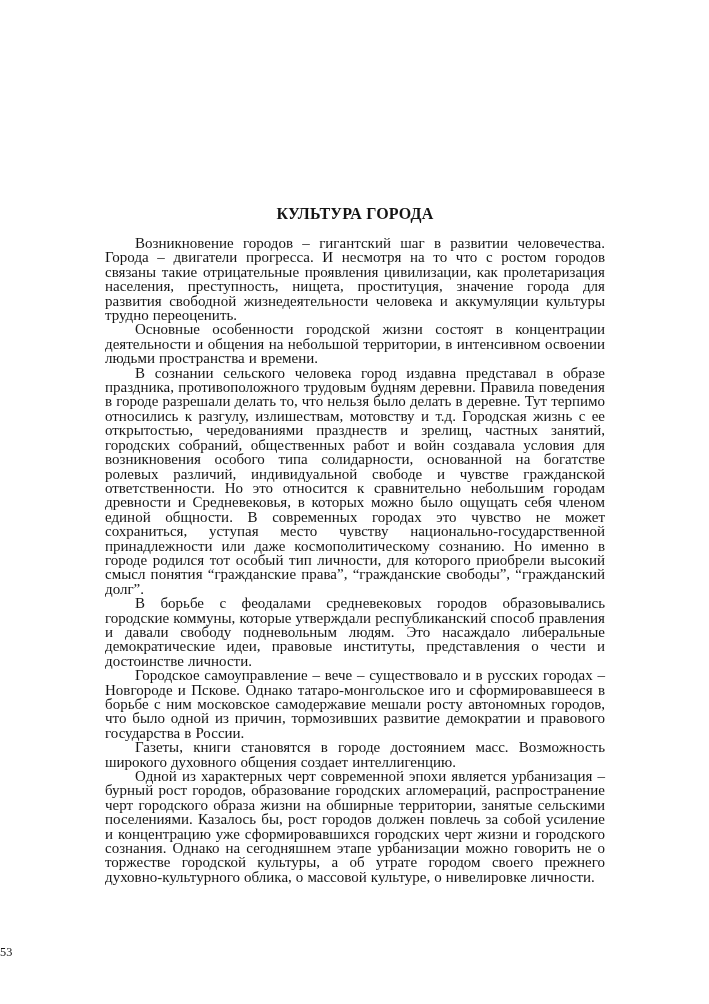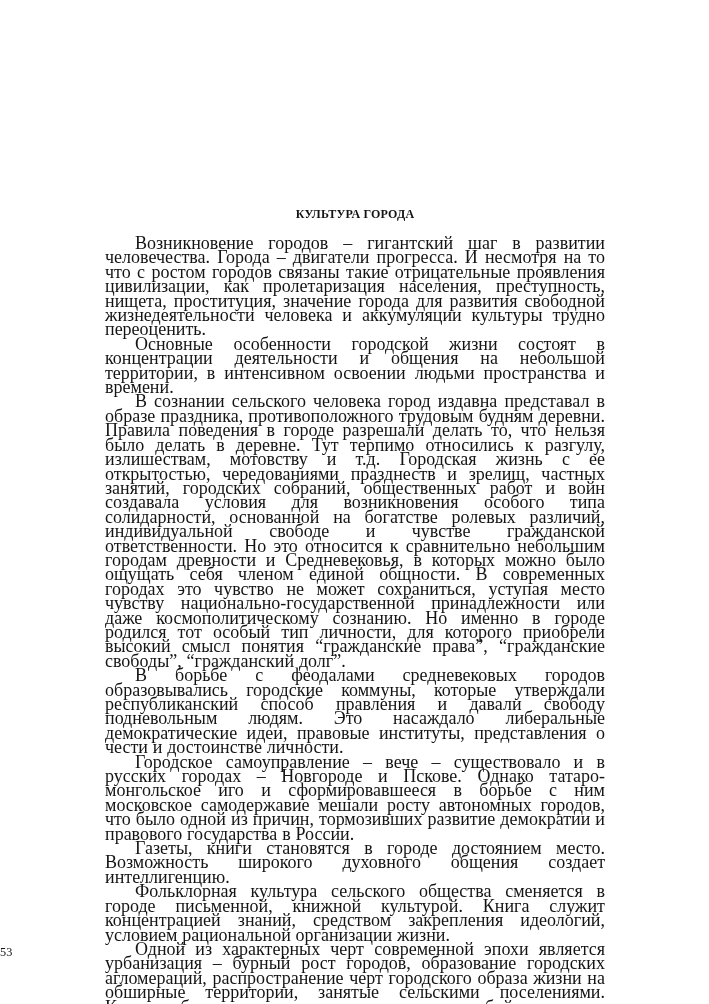--- a/index.html
+++ b/index.html
@@ -23,37 +23,37 @@
     height: 1004px;
     background: #ffffff;
   }
   .doc-title {
     position: absolute;
     top: 206px;
     left: 105px;
     width: 500px;
     text-align: center;
     font-weight: bold;
-    font-size: 12px;
+    font-size: 16px;
     line-height: 16px;
     letter-spacing: 0.2px;
     white-space: nowrap;
   }
   .doc-body {
     position: absolute;
     top: 236px;
     left: 105px;
     width: 500px;
   }
   .doc-body p {
     margin: 0;
     padding: 0;
     text-indent: 30px;
     text-align: justify;
-    font-size: 18px;
+    font-size: 15px;
     line-height: 14.4px;
     word-spacing: 0.3px;
   }
   .page-number {
     position: absolute;
     top: 945px;
     left: 0;
     width: 709px;
     font-size: 12.3px;
     line-height: 15px;
@@ -65,20 +65,19 @@
 <div class="doc-page">
 
   <div class="doc-title">КУЛЬТУРА ГОРОДА</div>
 
   <div class="doc-body">
     <p>Возникновение городов – гигантский шаг в развитии человечества. Города – двигатели прогресса. И несмотря на то что с ростом городов связаны такие отрицательные проявления цивилизации, как пролетаризация населения, преступность, нищета, проституция, значение города для развития свободной жизнедеятельности человека и аккумуляции культуры трудно переоценить.</p>
     <p>Основные особенности городской жизни состоят в концентрации деятельности и общения на небольшой территории, в интенсивном освоении людьми пространства и времени.</p>
     <p>В сознании сельского человека город издавна представал в образе праздника, противоположного трудовым будням деревни. Правила поведения в городе разрешали делать то, что нельзя было делать в деревне. Тут терпимо относились к разгулу, излишествам, мотовству и т.д. Городская жизнь с ее открытостью, чередованиями празднеств и зрелищ, частных занятий, городских собраний, общественных работ и войн создавала условия для возникновения особого типа солидарности, основанной на богатстве ролевых различий, индивидуальной свободе и чувстве гражданской ответственности. Но это относится к сравнительно небольшим городам древности и Средневековья, в которых можно было ощущать себя членом единой общности. В современных городах это чувство не может сохраниться, уступая место чувству национально-государственной принадлежности или даже космополитическому сознанию. Но именно в городе родился тот особый тип личности, для которого приобрели высокий смысл понятия “гражданские права”, “гражданские свободы”, “гражданский долг”.</p>
     <p>В борьбе с феодалами средневековых городов образовывались городские коммуны, которые утверждали республиканский способ правления и давали свободу подневольным людям. Это насаждало либеральные демократические идеи, правовые институты, представления о чести и достоинстве личности.</p>
     <p>Городское самоуправление – вече – существовало и в русских городах – Новгороде и Пскове. Однако татаро-монгольское иго и сформировавшееся в борьбе с ним московское самодержавие мешали росту автономных городов, что было одной из причин, тормозивших развитие демократии и правового государства в России.</p>
-    <p>Газеты, книги становятся в городе достоянием место. Возможность широкого духовного общения создает интеллигенцию.</p>
-    <p>Фольклорная культура сельского общества сменяется в городе письменной, книжной культурой. Книга служит концентрацией знаний, средством закрепления идеологий, условием рациональной организации жизни.</p>
+    <p>Газеты, книги становятся в городе достоянием масс. Возможность широкого духовного общения создает интеллигенцию.</p>
     <p>Одной из характерных черт современной эпохи является урбанизация – бурный рост городов, образование городских агломераций, распространение черт городского образа жизни на обширные территории, занятые сельскими поселениями. Казалось бы, рост городов должен повлечь за собой усиление и концентрацию уже сформировавшихся городских черт жизни и городского сознания. Однако на сегодняшнем этапе урбанизации можно говорить не о торжестве городской культуры, а об утрате городом своего прежнего духовно-культурного облика, о массовой культуре, о нивелировке личности.</p>
   </div>
 
   <div class="page-number">53</div>
 
 </div>
 
 </body></html>

